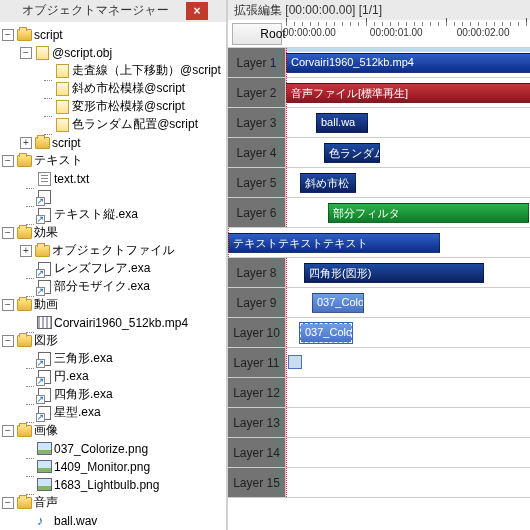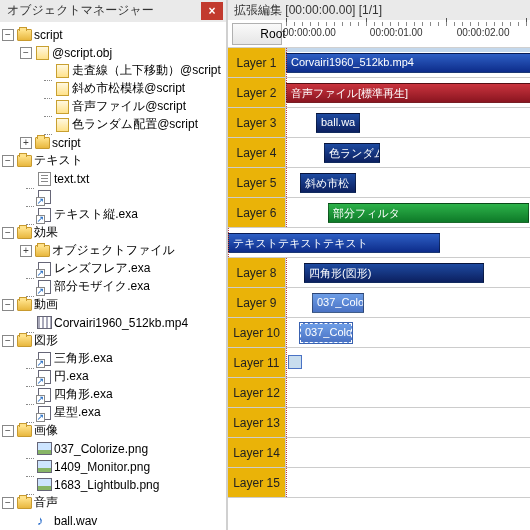--- a/index.html
+++ b/index.html
@@ -1,20 +1,20 @@
 <!DOCTYPE html>
 <html><head>
 <meta charset="utf-8">
 <style>
 * { box-sizing: border-box; margin: 0; padding: 0; font-family: "Meiryo UI", "Yu Gothic UI", sans-serif; }
 body { width: 530px; height: 530px; display: flex; background: #fff; overflow: hidden; font-size: 12px; }
 
 
 .left { width: 228px; border-right: 2px solid #d0d0d0; display: flex; flex-direction: column; }
-.left-title { height: 22px; background: #eaeaea; display: flex; align-items: center; padding: 0 3px; justify-content: space-between; }
+.left-title { height: 22px; background: #eaeaea; display: flex; align-items: center; padding: 0 18px; justify-content: space-between; }
 .left-title span { color: #333; font-size: 12px; padding-left: 4px; }
 .close-btn { width: 22px; height: 18px; background: #c23a2e; color: #fff; display: flex; align-items: center; justify-content: center; font-size: 12px; font-weight: bold; cursor: pointer; }
 .tree { padding: 4px 2px; overflow: hidden; }
 .tree-row { display: flex; align-items: center; height: 18px; white-space: nowrap; cursor: pointer; }
 .toggle { width: 12px; height: 12px; border: 1px solid #888; display: flex; align-items: center; justify-content: center; font-size: 10px; color: #444; margin-right: 2px; flex-shrink: 0; background: #fff; }
 .dotted { width: 16px; flex-shrink: 0; position: relative; }
 .dotted::before { content: ""; position: absolute; left: 6px; top: 9px; width: 8px; border-top: 1px dotted #888; }
 .icon { width: 16px; height: 16px; flex-shrink: 0; margin-right: 2px; display: inline-flex; align-items: center; justify-content: center; }
 .folder { background: linear-gradient(#ffe28a, #e8b73e); border: 1px solid #c89a2e; border-radius: 1px; width: 15px; height: 12px; position: relative; }
 .folder::before { content: ""; position: absolute; top: -3px; left: 1px; width: 6px; height: 3px; background: #ffe28a; border: 1px solid #c89a2e; border-bottom: none; }
@@ -33,21 +33,21 @@
 .right { flex: 1; display: flex; flex-direction: column; min-width: 0; }
 .right-title { height: 20px; background: #eaeaea; display: flex; align-items: center; padding-left: 6px; color: #333; font-size: 12px; }
 .toolbar { height: 28px; display: flex; align-items: center; border-bottom: 1px solid #d0d0d0; }
 .root-btn { width: 50px; height: 22px; margin: 2px 4px; border: 1px solid #b0b0b0; background: linear-gradient(#fafafa,#e6e6e6); font-size: 12px; display: flex; align-items: center; justify-content: center; cursor: pointer; padding-left: 32px; }
 .ruler { flex: 1; position: relative; height: 36px; }
 .ruler .ticks { position: absolute; top: 0; left: 0; right: 0; height: 10px; background-image: repeating-linear-gradient(90deg, #888 0 1px, transparent 1px 8px), repeating-linear-gradient(90deg, #555 0 1px, transparent 1px 80px); background-position: 0 6px, 0 2px; background-size: 8px 4px, 80px 8px; background-repeat: repeat-x; }
 .ruler .labels { position: absolute; top: 11px; left: 0; right: 0; display: flex; gap: 34px; font-size: 10px; color: #333; }
 .ruler .labels span:first-child { margin-left: -3px; }
 .track-area { flex: 1; overflow: hidden; }
 .layer { display: flex; height: 30px; border-bottom: 1px solid #ccc; }
-.layer-head { width: 58px; flex-shrink: 0; background: #eab308; border-right: 1px solid #ccc; display: flex; align-items: center; justify-content: center; font-size: 12px; color: #222; cursor: pointer; }
+.layer-head { width: 58px; flex-shrink: 0; background: #737373; border-right: 1px solid #ccc; display: flex; align-items: center; justify-content: center; font-size: 12px; color: #222; cursor: pointer; }
 .layer-track { flex: 1; position: relative; background: #fff; }
 .clip { position: absolute; top: 5px; height: 20px; border: 1px solid rgba(0,0,0,0.4); color: #fff; font-size: 11px; padding: 2px 4px 0 4px; overflow: hidden; white-space: nowrap; cursor: pointer; }
 .clip-blue { background: linear-gradient(#2e5fc4,#0d2c8a); }
 .clip-red { background: linear-gradient(#c9343e,#8a1520); }
 .clip-dblue { background: linear-gradient(#1e4aa0,#0c2060); }
 .clip-green { background: linear-gradient(#2db24a,#0e7a28); }
 .clip-light { background: linear-gradient(#6d9de6,#4a72c4); }
 .clip-dash { border: 1px dashed #fff; outline: 1px solid #3a62b0; }
 .tiny-clip { position: absolute; top: 7px; width: 14px; height: 14px; background: #c8ddee; border: 1px solid #4a72c4; }
 .upper-strip { position: absolute; left:0; right:0; top:0; height:4px; background:#c4d8ec; }
@@ -94,21 +94,21 @@
           <span class="file-script"></span>
         </span>
         <span class="tree-label">斜め市松模様@script</span>
       </div>
       <div class="tree-row">
         <span class="indent" style="width: 36px;"></span>
         <span class="dotted"></span>
         <span class="icon">
           <span class="file-script"></span>
         </span>
-        <span class="tree-label">音声ファイル@script</span>
+        <span class="tree-label">変形市松模様@script</span>
       </div>
       <div class="tree-row">
         <span class="indent" style="width: 36px;"></span>
         <span class="dotted"></span>
         <span class="icon">
           <span class="file-script"></span>
         </span>
         <span class="tree-label">色ランダム配置@script</span>
       </div>
       <div class="tree-row">
@@ -314,21 +314,21 @@
       <div class="layer">
         <div class="layer-head">Layer 2</div>
         <div class="layer-track">
           <div class="clip clip-red" style="left: 0px; width: 300px;">音声ファイル[標準再生]</div>
           <div class="cursor-line"></div>
         </div>
       </div>
       <div class="layer">
         <div class="layer-head">Layer 3</div>
         <div class="layer-track">
-          <div class="clip clip-dblue" style="left: 30px; width: 44px;">ball.wa</div>
+          <div class="clip clip-dblue" style="left: 30px; width: 52px;">ball.wa</div>
           <div class="cursor-line"></div>
         </div>
       </div>
       <div class="layer">
         <div class="layer-head">Layer 4</div>
         <div class="layer-track">
           <div class="clip clip-dblue" style="left: 38px; width: 56px;">色ランダム</div>
           <div class="cursor-line"></div>
         </div>
       </div>

